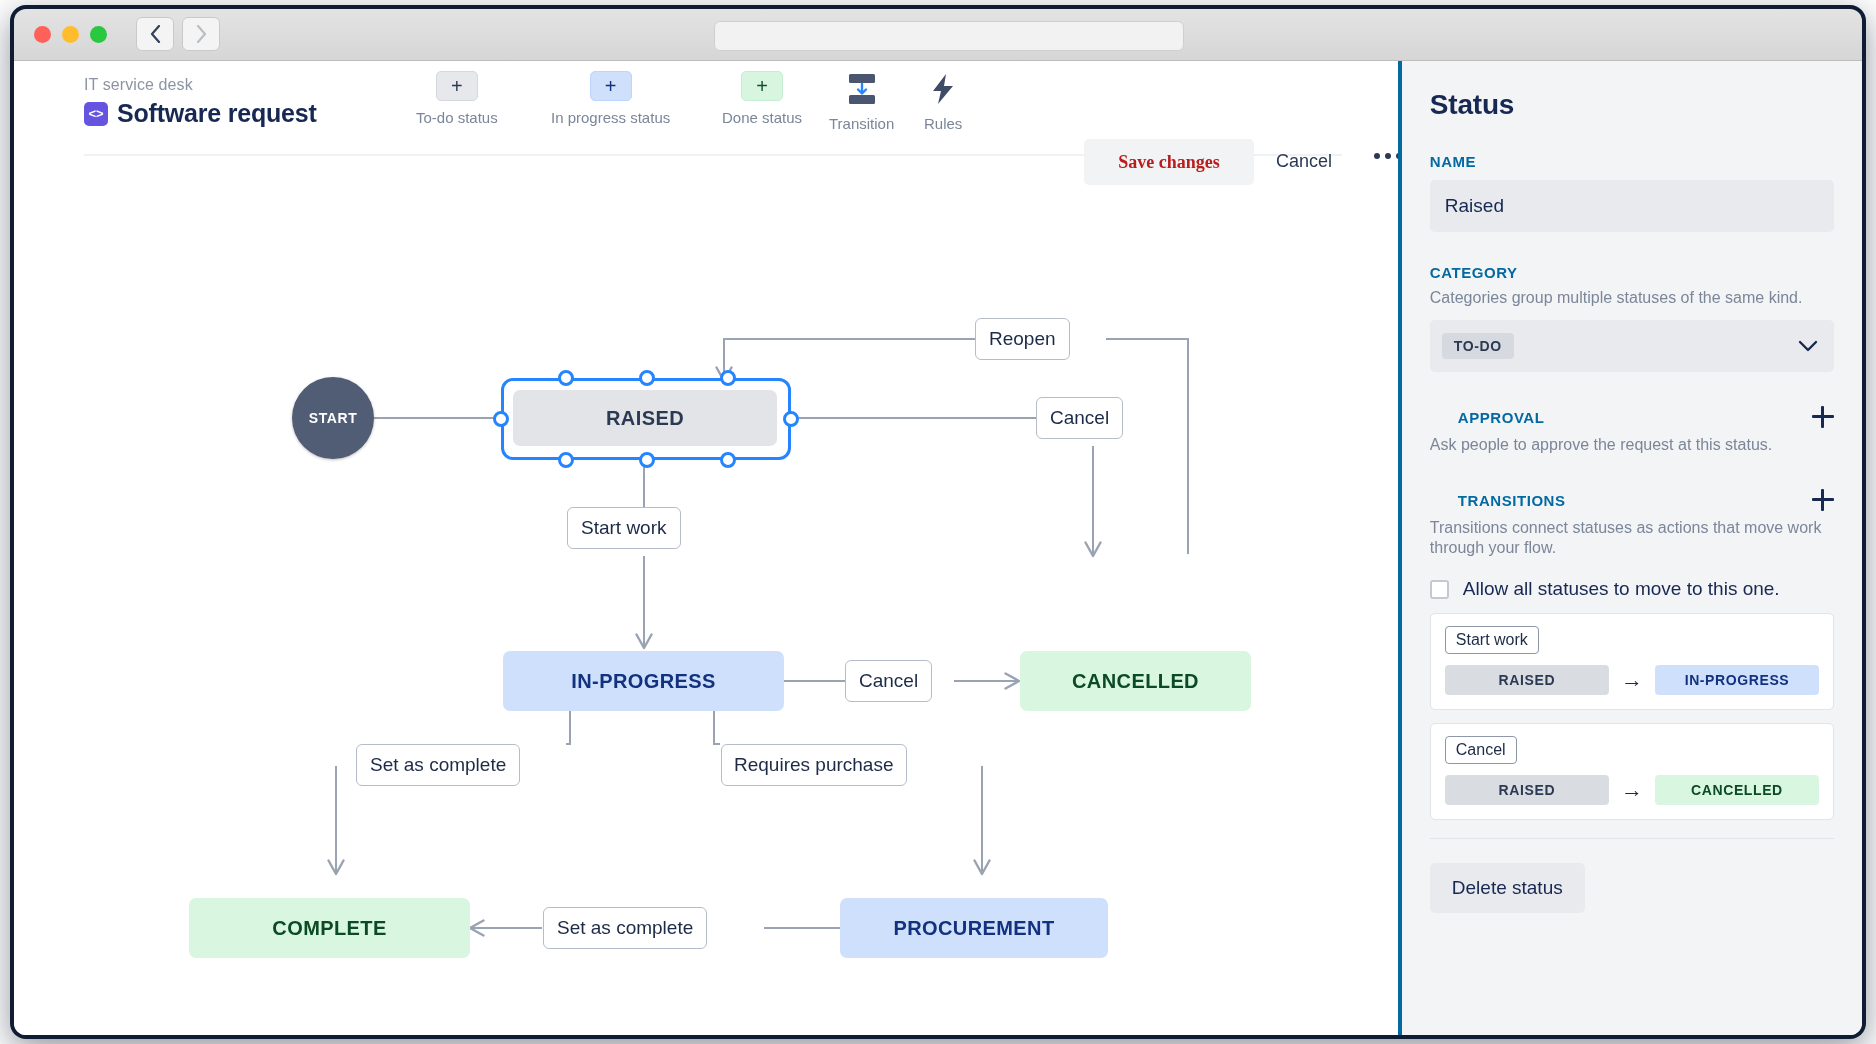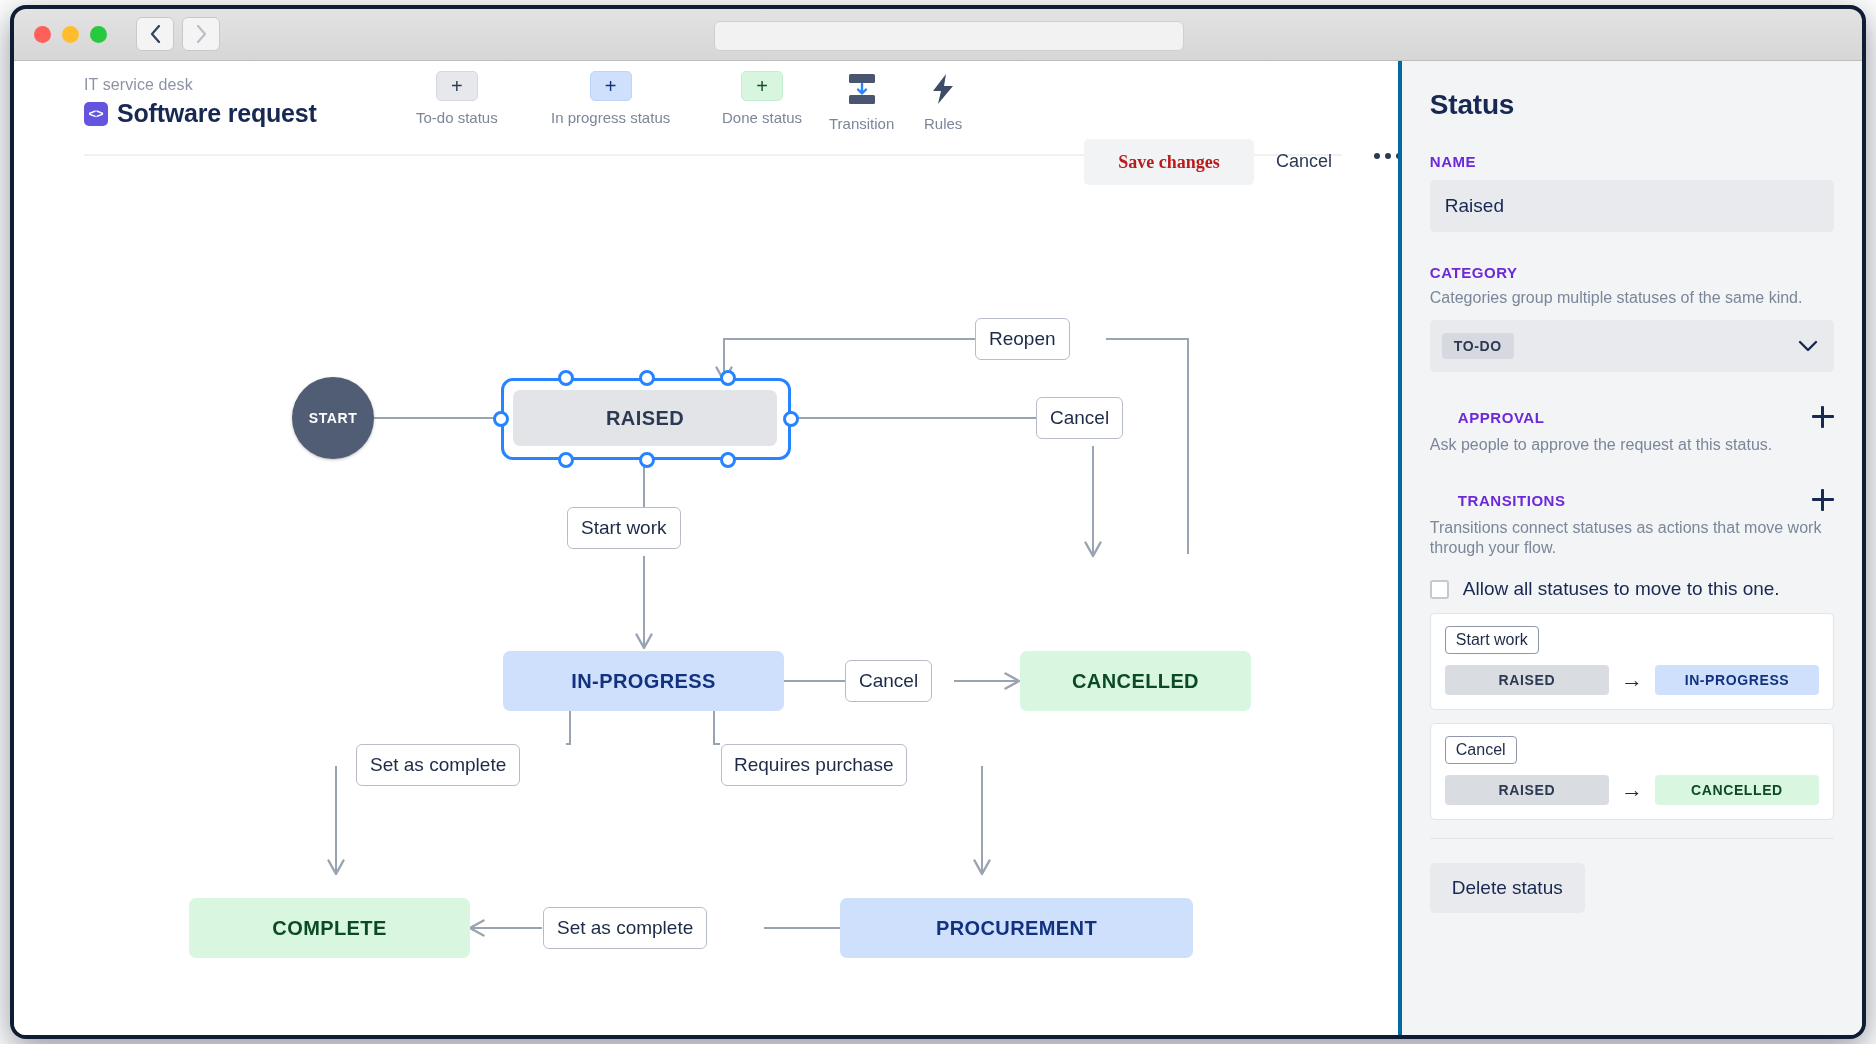--- a/index.html
+++ b/index.html
@@ -179,21 +179,21 @@
     width: 466px;
     height: 100%;
     background: #f3f4f6;
     border-left: 4px solid #0369a1;
     padding: 28px 28px 0 28px;
   }
   #panel-title { font-size: 28px; font-weight: 700; color: #172852; letter-spacing: -.2px; }
   #panel-subtitle { font-size: 16px; color: #7b8699; margin-top: 4px; line-height: 20px; }
 
   .field-label {
-    font-size: 15px; font-weight: 700; color: #6d28d9;
+    font-size: 15px; font-weight: 700; color: #0369a1;
     letter-spacing: .55px; margin-top: 32px;
   }
   .field-help { font-size: 16px; color: #7b8699; margin-top: 7px; line-height: 20px; }
 
   #name-input {
     margin-top: 10px;
     width: 100%; height: 52px;
     background: #e9eaee;
     border: none; border-radius: 5px;
     padding: 0 15px;
@@ -403,21 +403,21 @@
           <div class="handle" style="left:135px; bottom:-11px;"></div>
           <div class="handle" style="left:216px; bottom:-11px;"></div>
         </div>
 
         <div class="node node-prog" style="left:489px; top:495px; width:281px; height:60px;">IN-PROGRESS</div>
 
         <div class="node node-done" style="left:1006px; top:495px; width:231px; height:60px;">CANCELLED</div>
 
         <div class="node node-done" style="left:175px; top:742px; width:281px; height:60px;">COMPLETE</div>
 
-        <div class="node node-prog" style="left:826px; top:742px; width:353px; height:60px;">PROCUREMENT</div>
+        <div class="node node-prog" style="left:826px; top:742px; width:268px; height:60px;">PROCUREMENT</div>
 
         <div class="edge-label" style="left:961px; top:162px;">Reopen</div>
         <div class="edge-label" style="left:1022px; top:241px;">Cancel</div>
         <div class="edge-label" style="left:553px; top:351px;">Start work</div>
         <div class="edge-label" style="left:831px; top:504px;">Cancel</div>
         <div class="edge-label" style="left:342px; top:588px;">Set as complete</div>
         <div class="edge-label" style="left:707px; top:588px;padding-left:12px;">Requires purchase</div>
         <div class="edge-label" style="left:529px; top:751px;">Set as complete</div>
       </div>
     </div>

